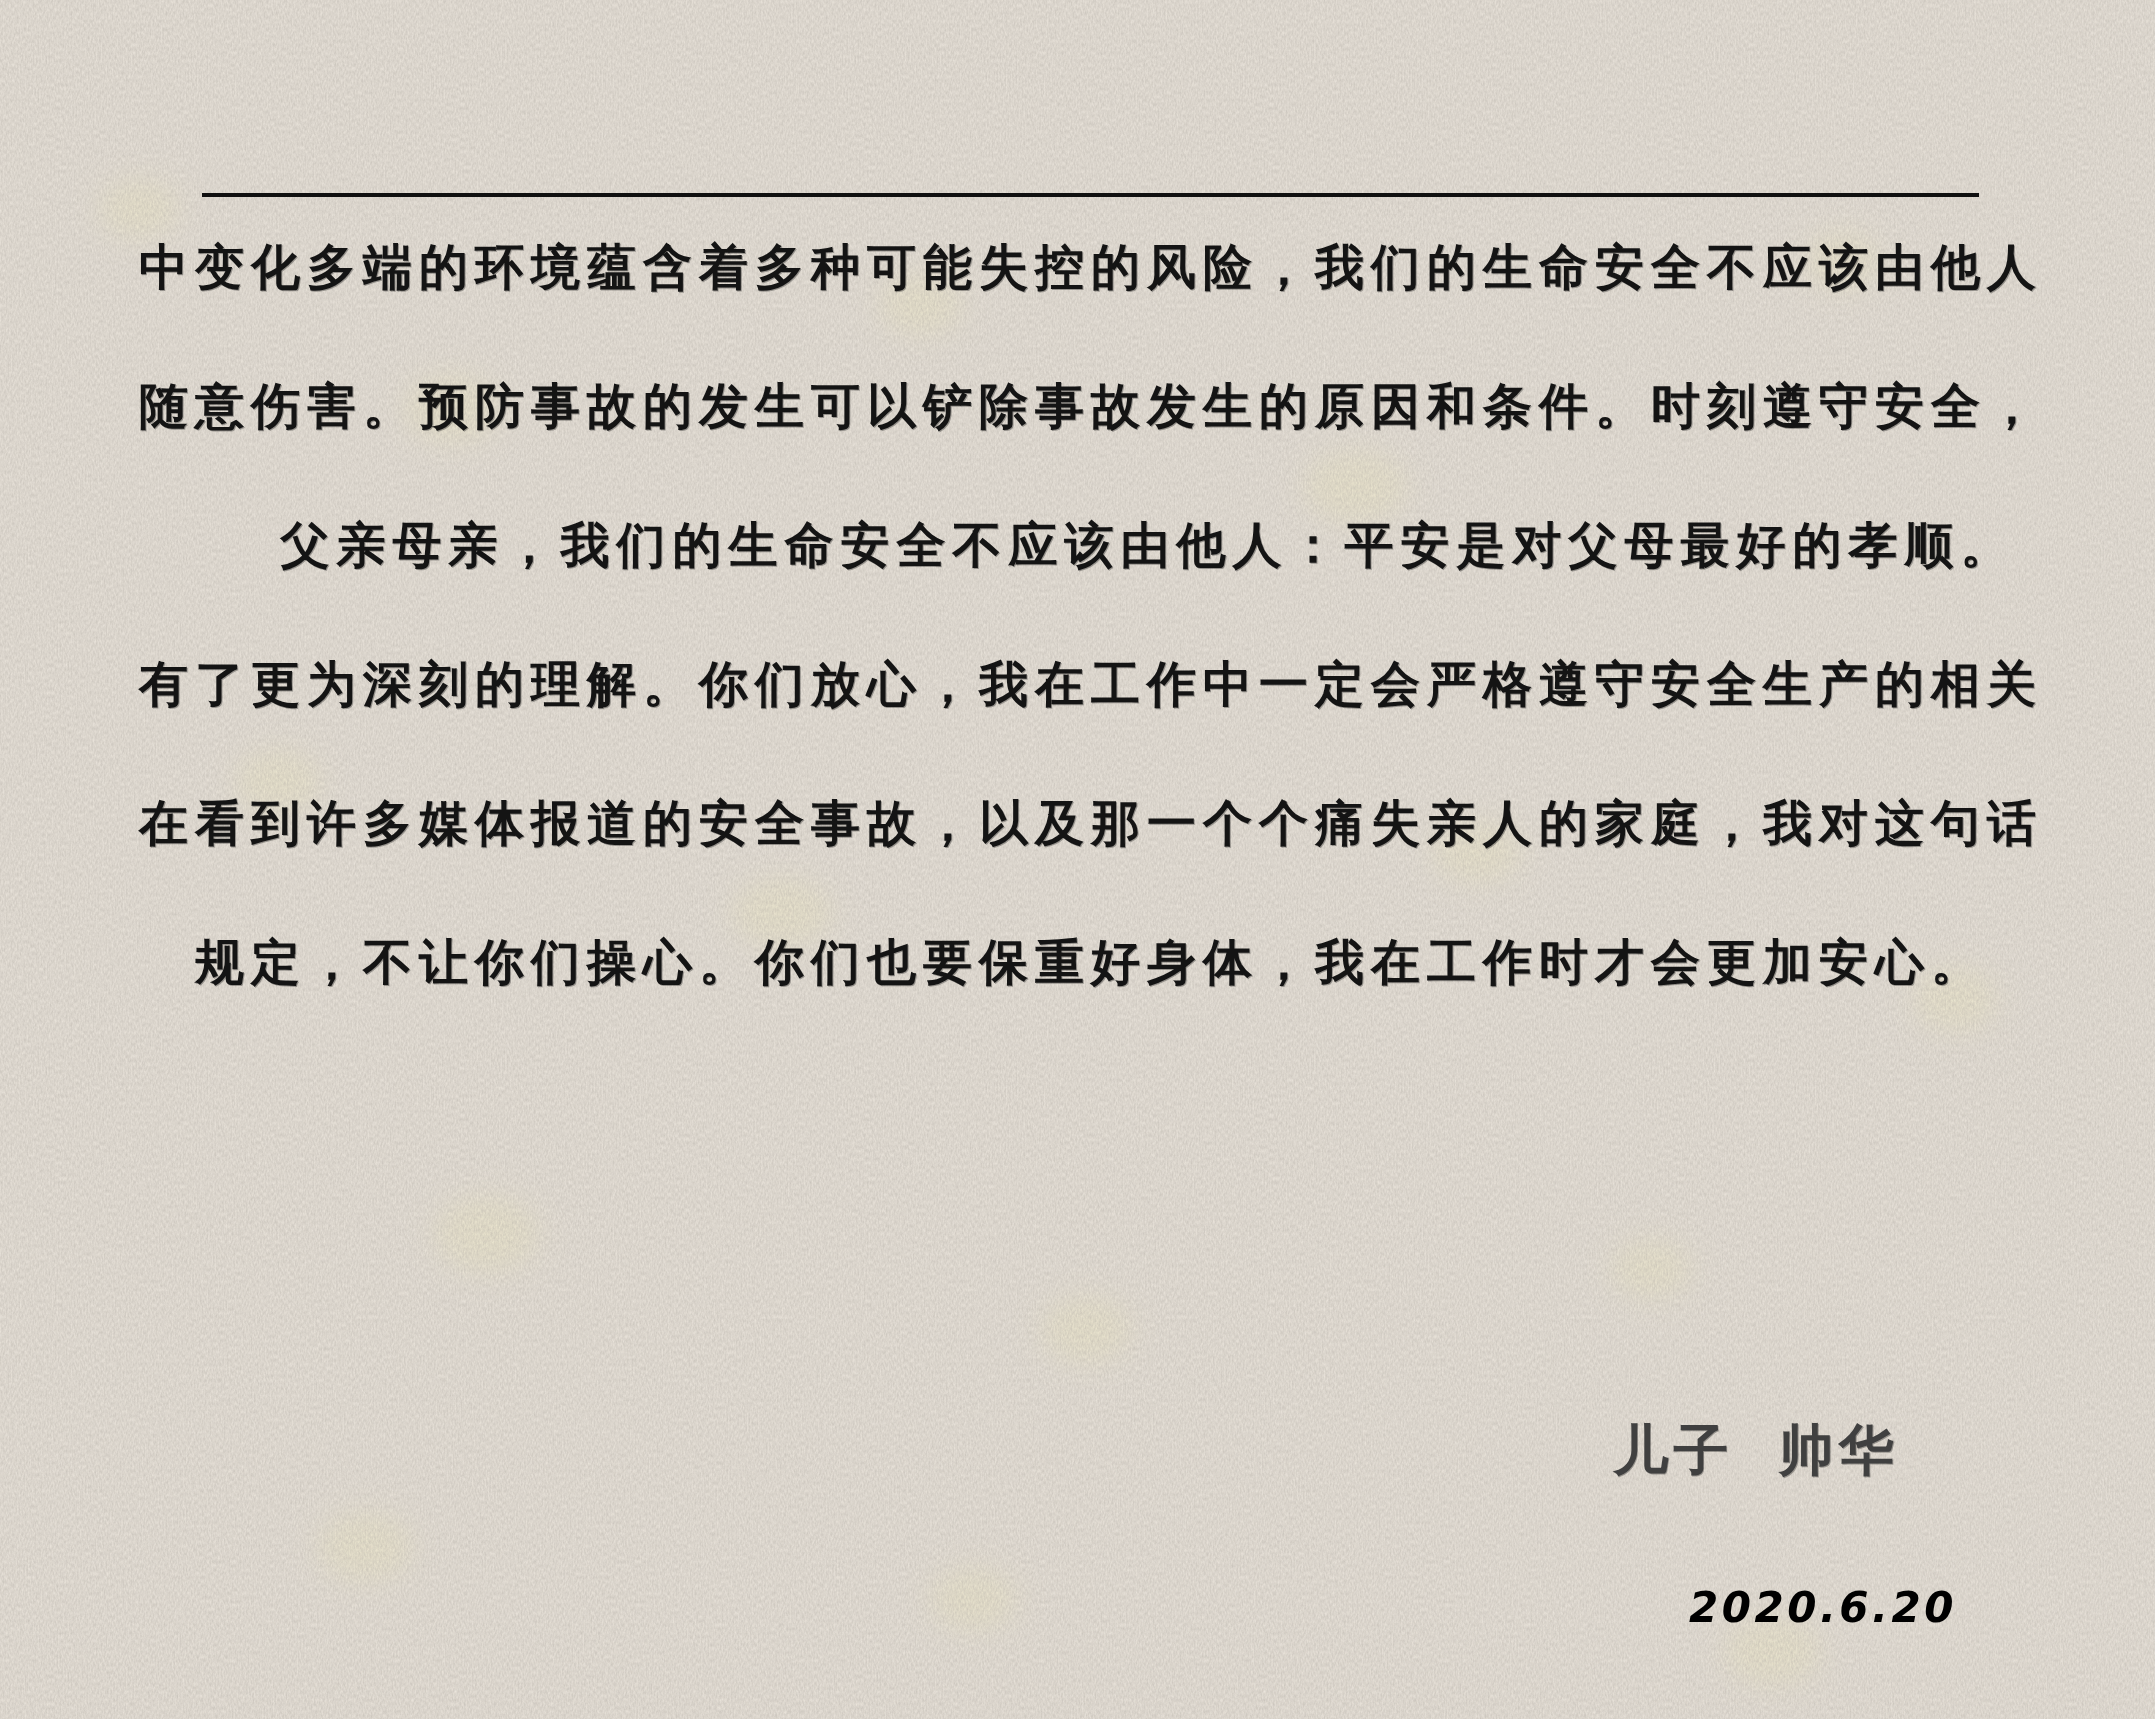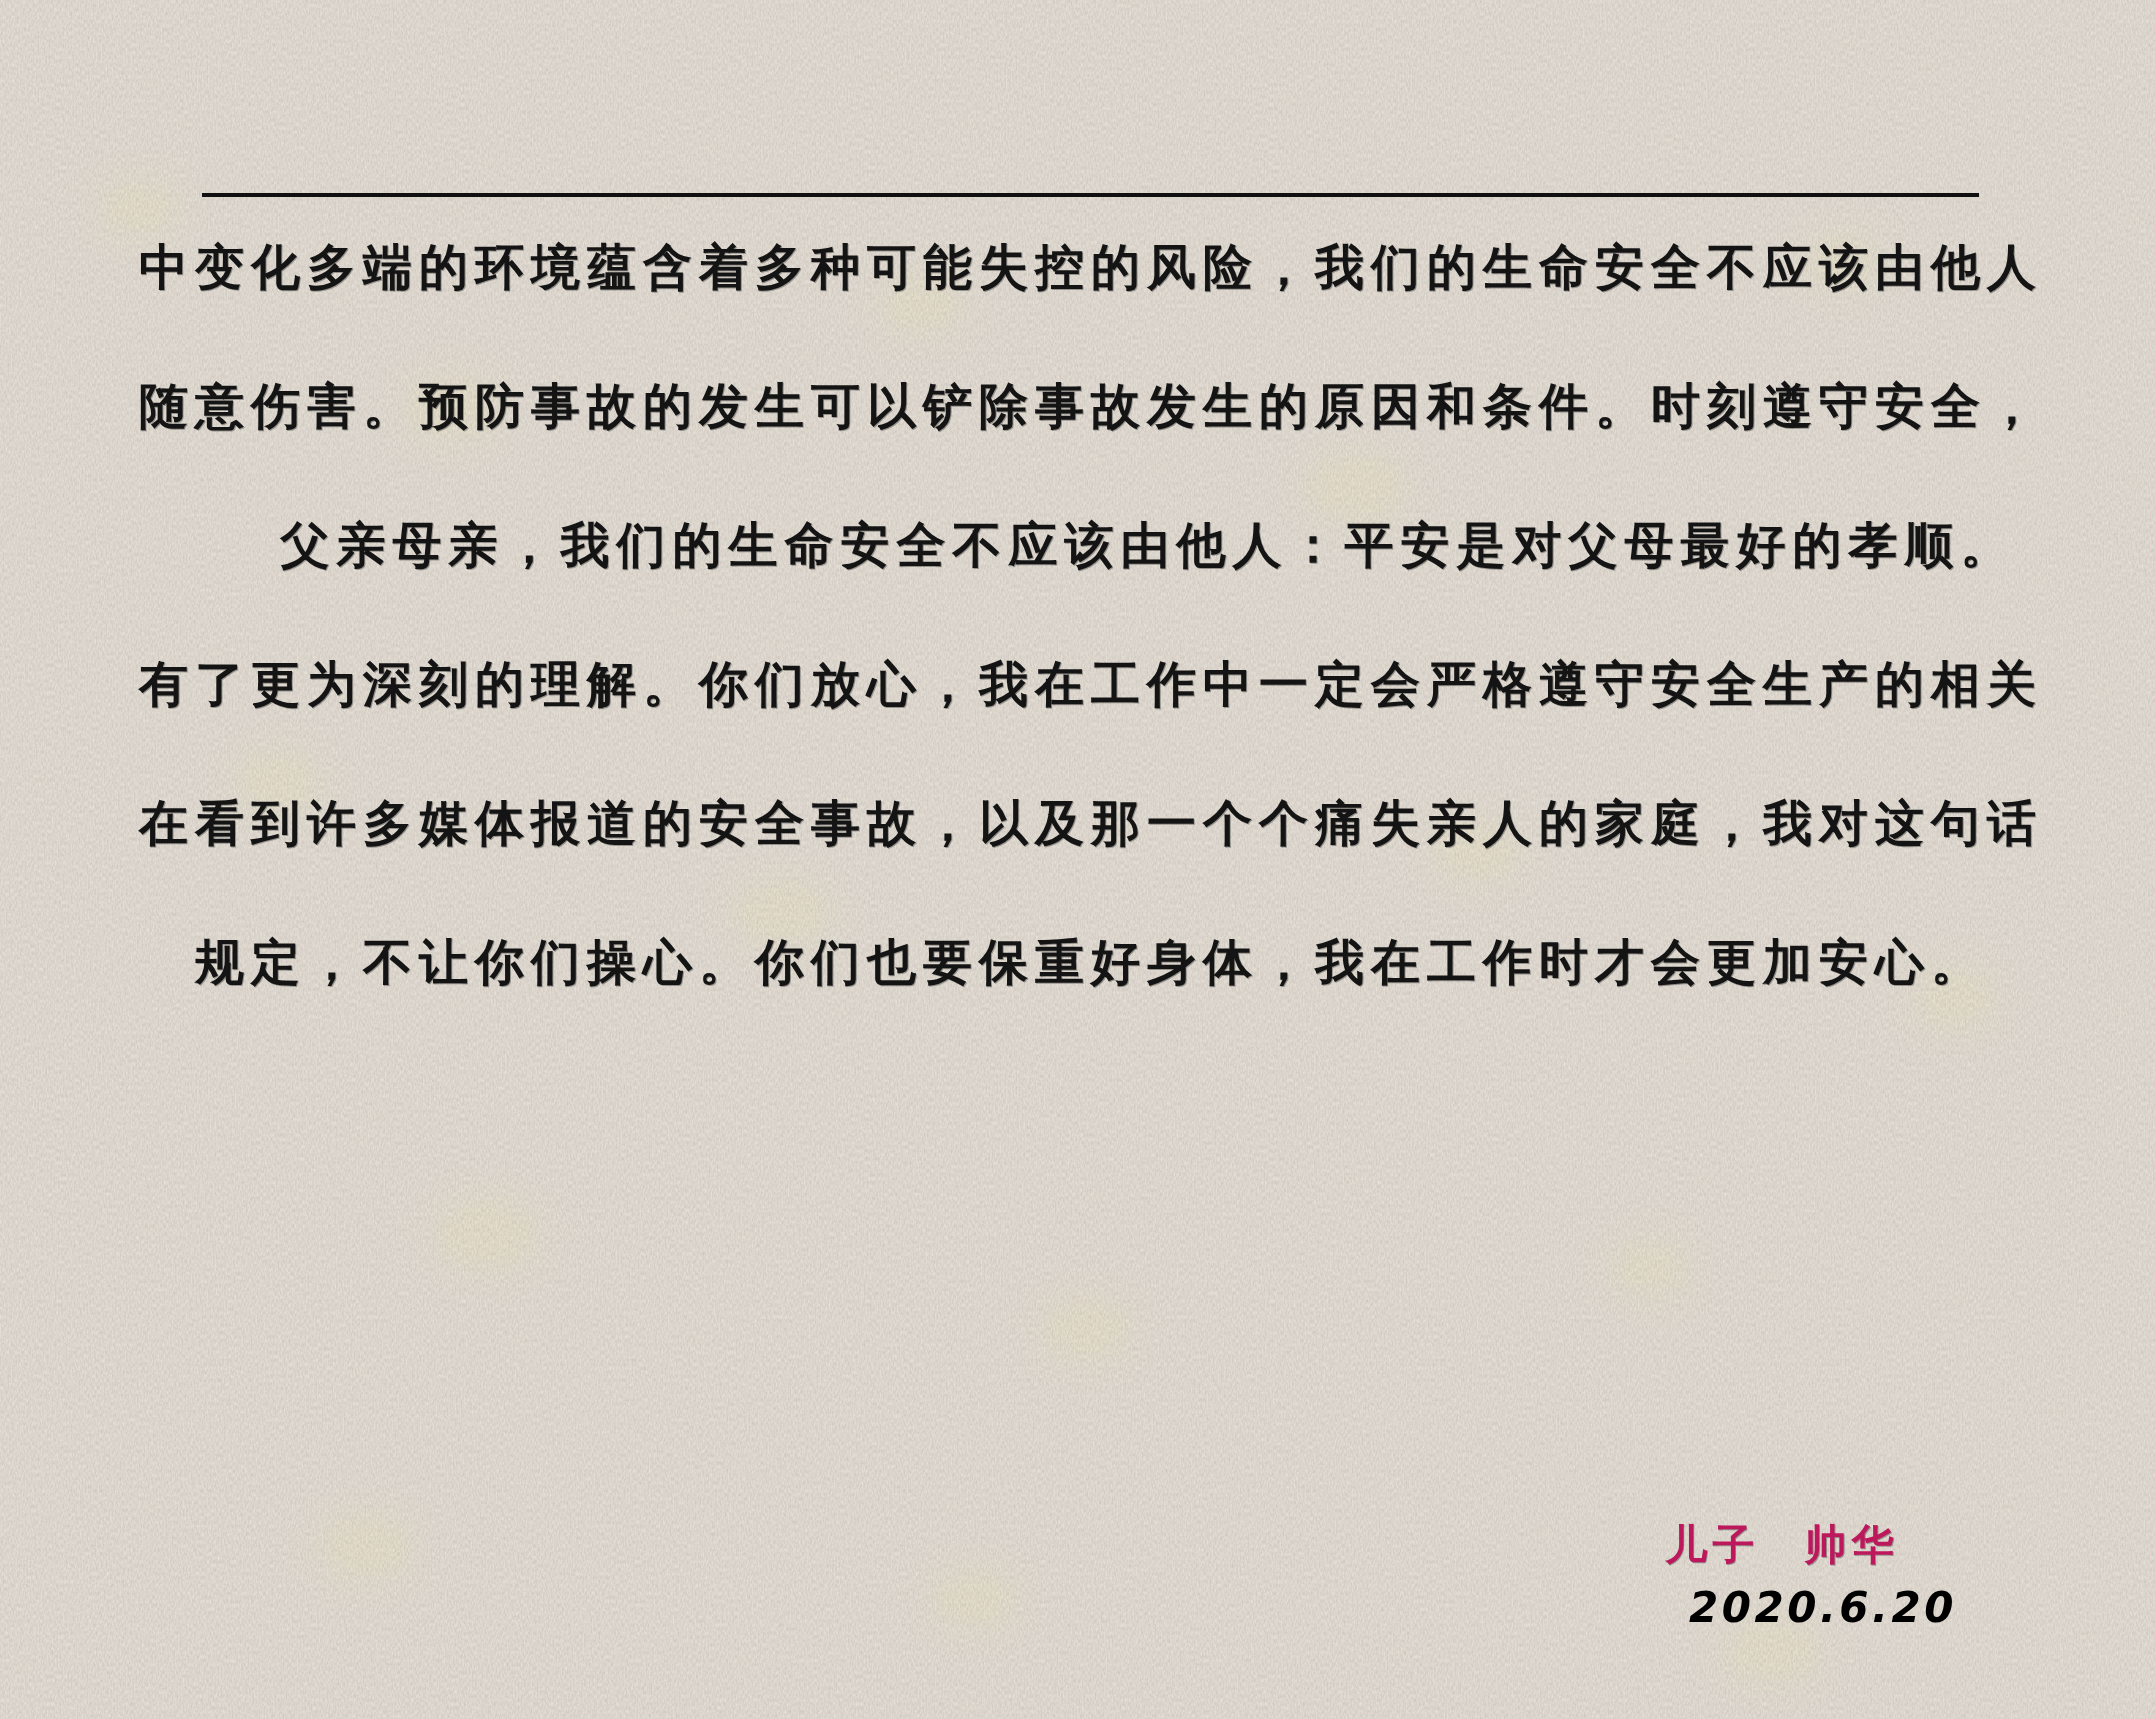--- a/index.html
+++ b/index.html
@@ -54,26 +54,26 @@
     text-align: center;
   }
   .letter-line {
     height: 139px;
   }
   .letter-line.indent {
     text-indent: 115px;
   }
   .signature {
     position: absolute;
-    top: 1517px;
+    top: 1414px;
     right: 256px;
-    font-size: 42px;
+    font-size: 55px;
     font-weight: bold;
     letter-spacing: 5.2px;
-    color: #be185d;
+    color: #404040;
     text-shadow: 0.9px 0.9px 0 rgba(20,20,20,0.35);
     white-space: nowrap;
   }
   .signature .sig-role {
     margin-right: 45px;
   }
   .letter-date {
     position: absolute;
     top: 1583px;
     right: 198px;

